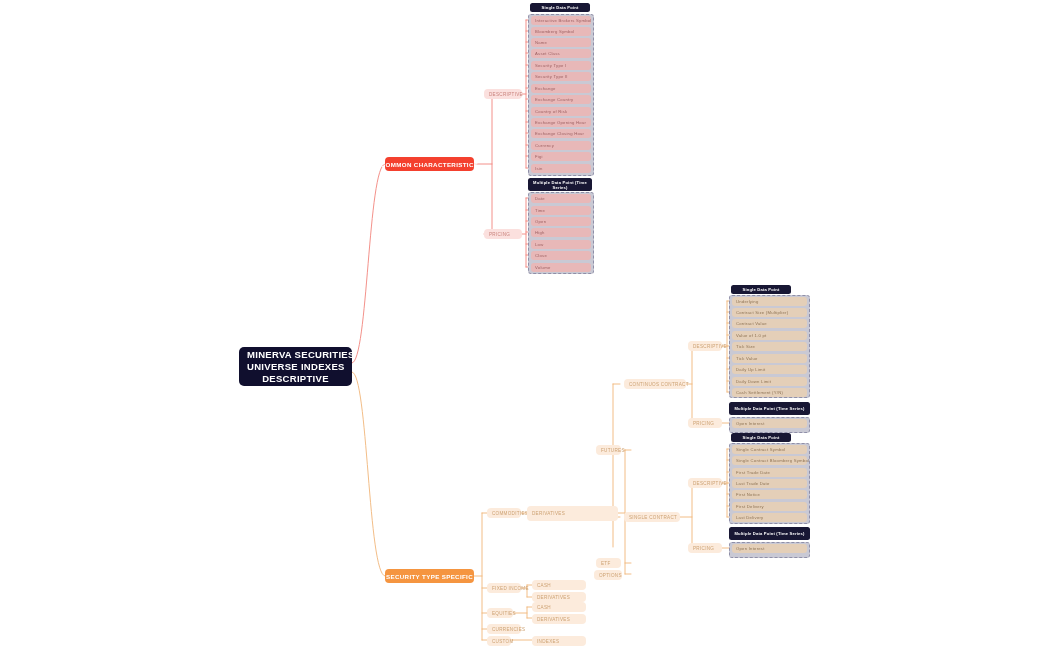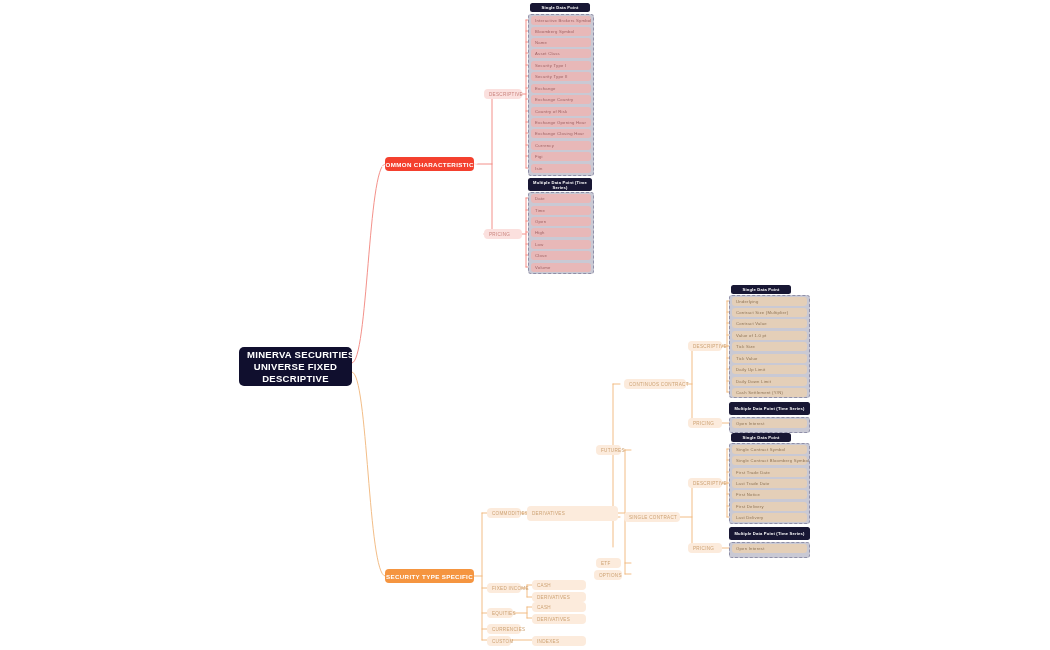--- a/index.html
+++ b/index.html
@@ -246,21 +246,21 @@
 
   <div class="group" style="left:528px; top:14px; width:66px; height:162px;"></div>
   <div class="group" style="left:528px; top:192px; width:66px; height:82px;"></div>
   <div class="group" style="left:729px; top:295px; width:81px; height:103px;"></div>
   <div class="group" style="left:729px; top:417px; width:81px; height:16px;"></div>
   <div class="group" style="left:729px; top:443px; width:81px; height:81px;"></div>
   <div class="group" style="left:729px; top:542px; width:81px; height:16px;"></div>
 
   <div class="node root" style="left:239px; top:347px; width:113px; height:39px;">
     <div>MINERVA SECURITIES</div>
-    <div>UNIVERSE FIXED</div>
+    <div>UNIVERSE INDEXES</div>
     <div>DESCRIPTIVE</div>
   </div>
 
   <div class="node cat red" style="left:385px; top:157px; width:89px; height:14px;">
     <span>COMMON CHARACTERISTICS</span>
   </div>
 
   <div class="node cat orange" style="left:385px; top:569px; width:89px; height:14px;">
     <span>SECURITY TYPE SPECIFIC</span>
   </div>

